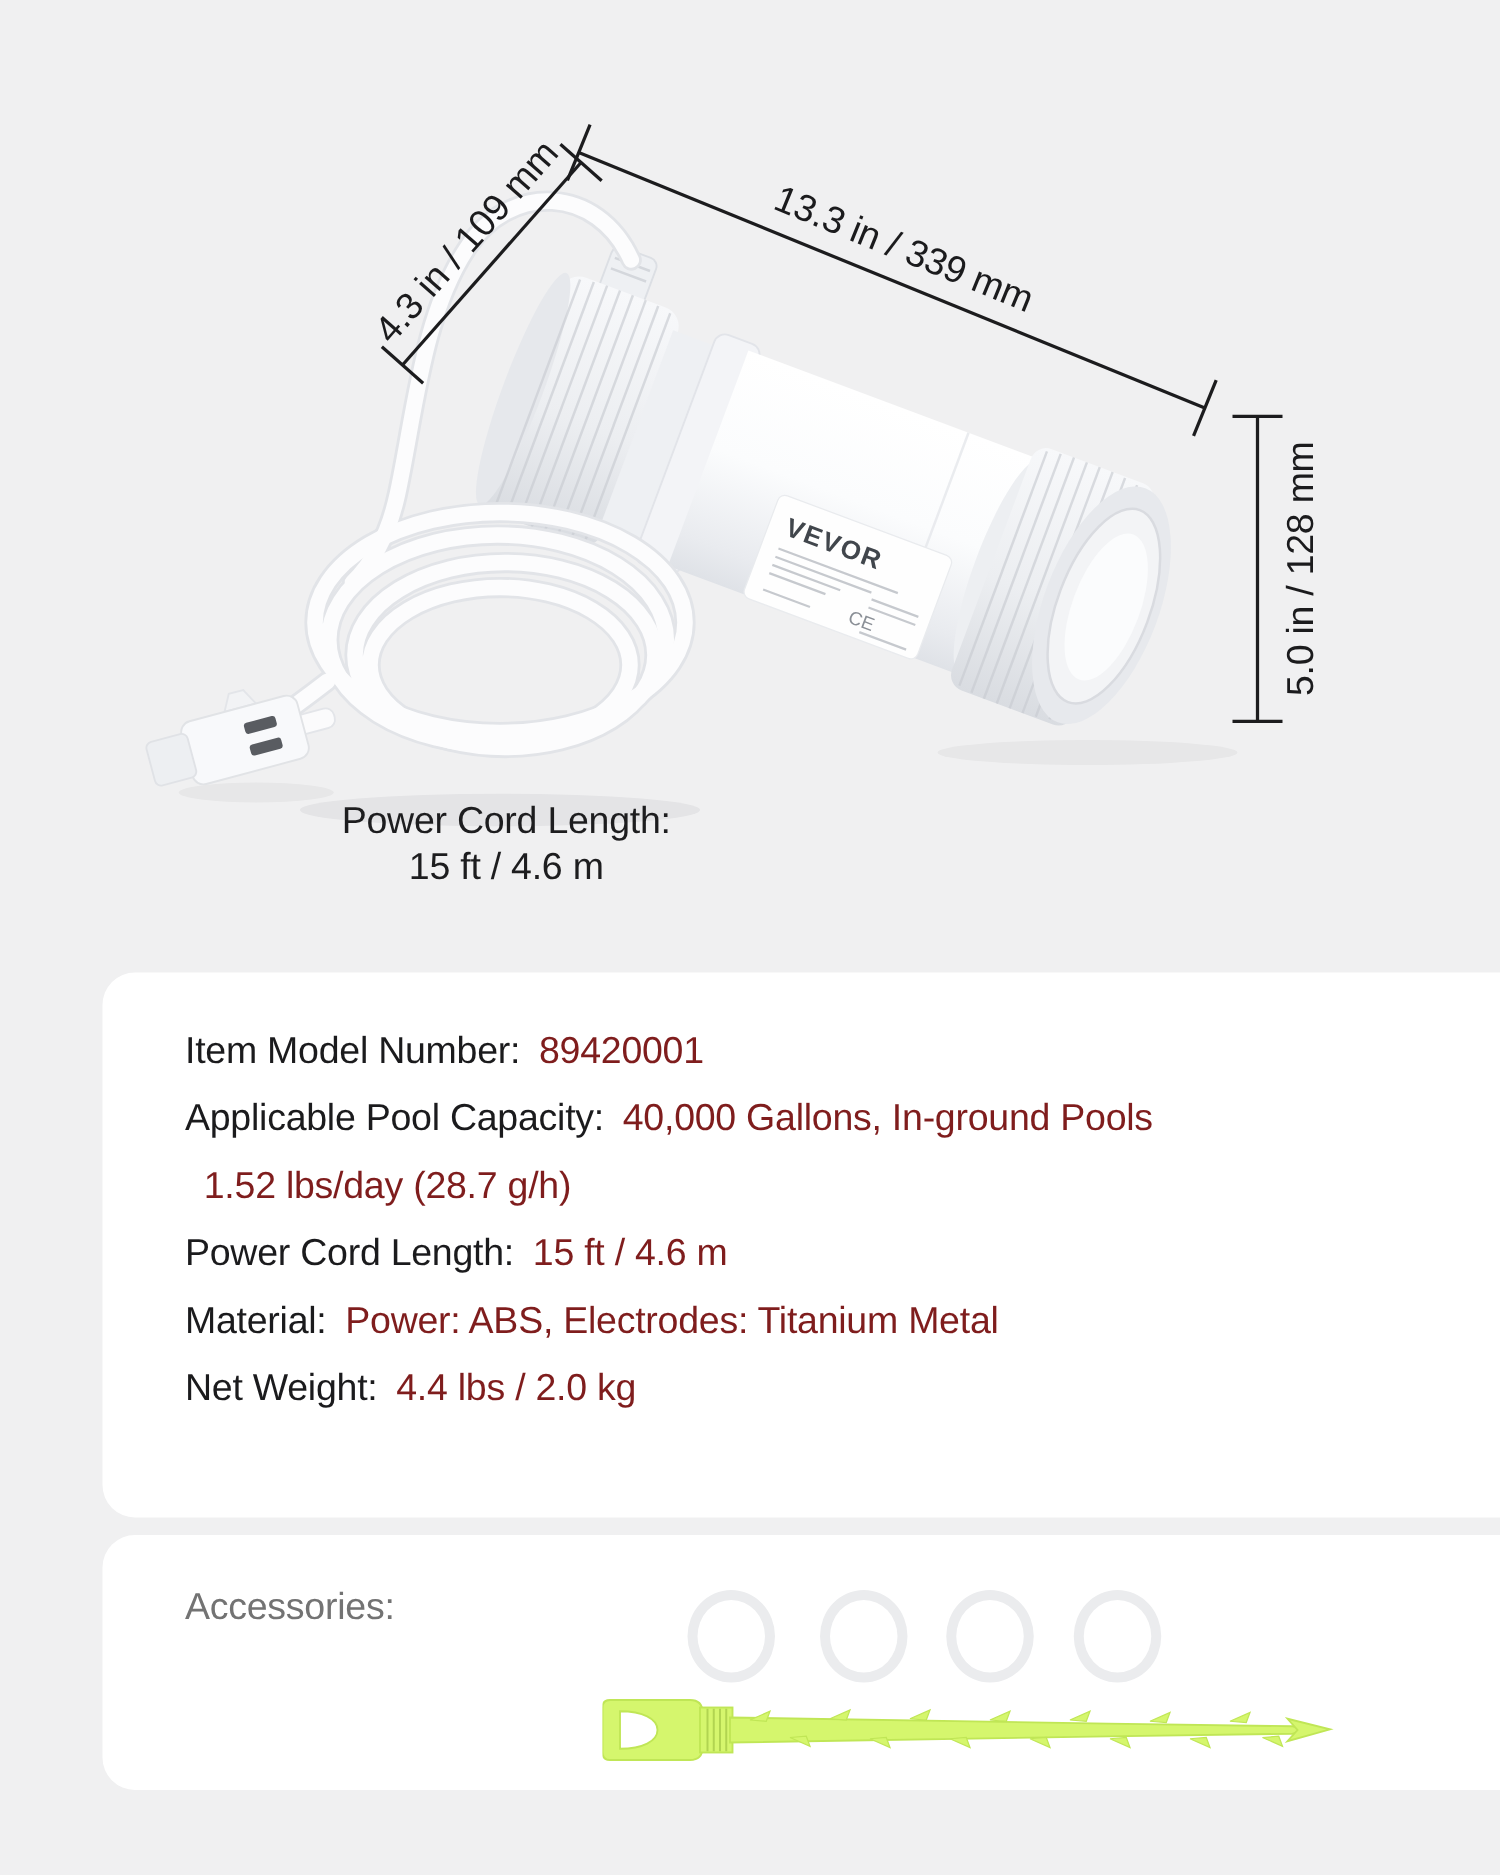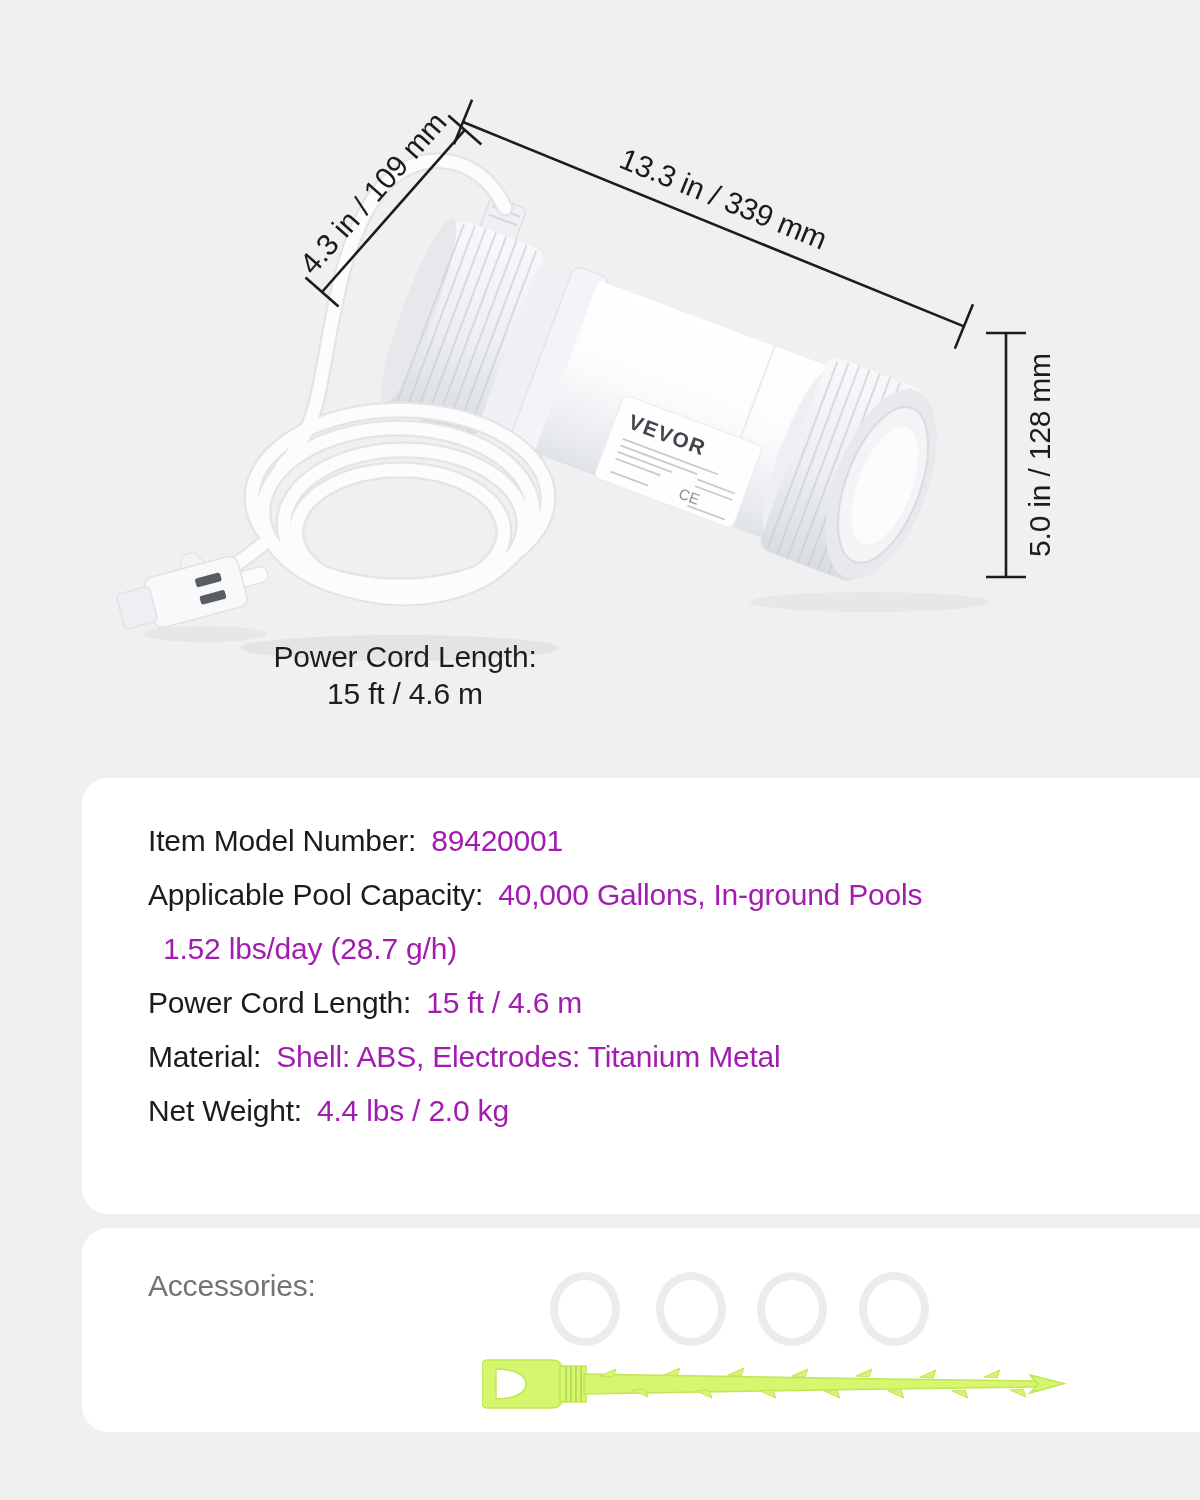--- a/index.html
+++ b/index.html
@@ -17,21 +17,21 @@
     letter-spacing:-0.2px;
   }
   .card{
     position:absolute;left:82px;width:1192px;background:#ffffff;
     border-radius:26px;
   }
   .spec-card{top:778px;height:436px;padding:0;box-sizing:border-box;}
   .spec-rows{padding:36px 0 0 66px;}
   .spec-row{height:54px;display:flex;align-items:center;font-size:30px;letter-spacing:-0.2px;white-space:nowrap;}
   .spec-row .lbl{color:#1b1b1d;}
-  .spec-row .val{color:#a21caf;margin-left:15px;}
+  .spec-row .val{color:#7f1d1d;margin-left:15px;}
   .acc-card{top:1228px;height:204px;box-sizing:border-box;}
   .acc-text{padding:38px 0 0 66px;}
   .acc-title{font-size:30px;line-height:40px;color:#737373;letter-spacing:-0.2px;}
   .acc-item{font-size:30px;line-height:44px;margin-top:4px;color:#f0522f;letter-spacing:-0.2px;}
   .oring{
     position:absolute;width:70px;height:74px;border-radius:50%;
     border:8px solid #ebecee;background:transparent;top:44px;box-sizing:border-box;
   }
   .o1{left:468px;} .o2{left:574px;} .o3{left:675px;} .o4{left:777px;}
   .hook-wrap{position:absolute;left:400px;top:124px;width:590px;height:64px;}
@@ -203,21 +203,21 @@
       </div>
       <div class="spec-row">
         <span class="val">1.52 lbs/day (28.7 g/h)</span>
       </div>
       <div class="spec-row">
         <span class="lbl">Power Cord Length:</span>
         <span class="val">15 ft / 4.6 m</span>
       </div>
       <div class="spec-row">
         <span class="lbl">Material:</span>
-        <span class="val">Shell: ABS, Electrodes: Titanium Metal</span>
+        <span class="val">Power: ABS, Electrodes: Titanium Metal</span>
       </div>
       <div class="spec-row">
         <span class="lbl">Net Weight:</span>
         <span class="val">4.4 lbs / 2.0 kg</span>
       </div>
     </div>
   </div>
 
   <div class="card acc-card">
     <div class="acc-text">

